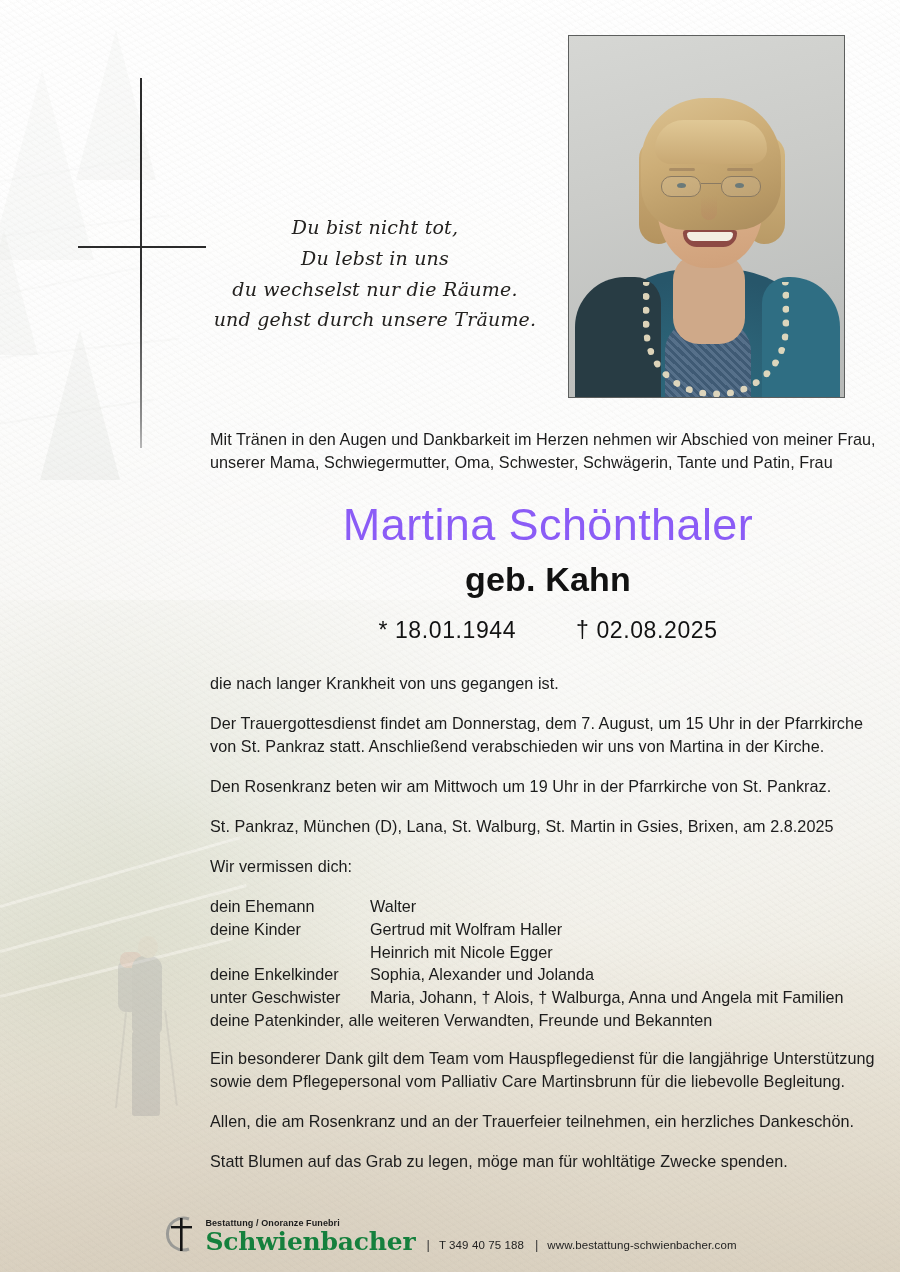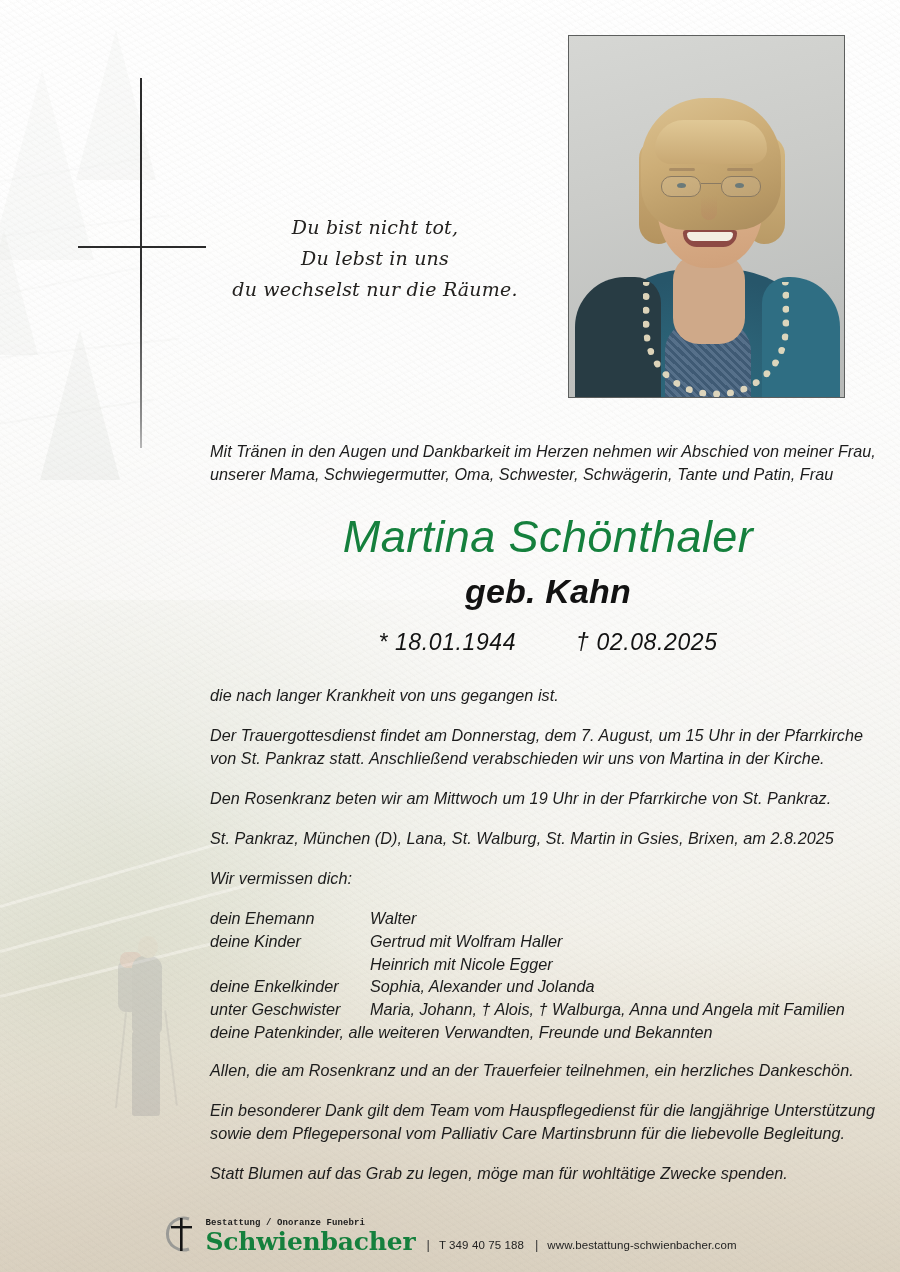--- a/index.html
+++ b/index.html
@@ -339,41 +339,40 @@
     font-size: 19px;
     line-height: 1.62;
     color: #23211f;
     letter-spacing: 0.2px;
   }
   .poem div { white-space: nowrap; }
 
   
   .col {
     position: absolute;
-    left: 210px; top: 440px;
+    left: 210px; top: 428px;
     width: 676px;
     color: #1c1c1c;
-    font-style: italic;
   }
   .para {
     font-size: 16.2px;
     line-height: 1.42;
     margin: 0 0 17px 0;
     letter-spacing: 0.05px;
   }
   .name-block {
     text-align: center;
     margin: 28px 0 0 0;
   }
   .name {
     font-size: 45px;
     line-height: 1.04;
     font-weight: 400;
     letter-spacing: 0.4px;
-    color: #15803d;
+    color: #8b5cf6;
     margin: 0;
   }
   .born-name {
     font-size: 34px;
     line-height: 1.1;
     font-weight: 700;
     letter-spacing: 0.2px;
     color: #121212;
     margin: 12px 0 0 0;
   }
@@ -412,21 +411,21 @@
     align-items: flex-end;
     gap: 4px;
   }
   .logo-mark {
     position: relative;
     width: 38px; height: 40px;
     flex: 0 0 38px;
   }
   .logo-words { line-height: 1; }
   .logo-top {
-    font-family: Liberation Mono, monospace;
+    font-family: Liberation Sans, sans-serif;
     font-weight: 700;
     font-size: 9px;
     letter-spacing: 0.1px;
     color: #1c1c1c;
     margin-bottom: 1px;
   }
   .logo-name {
     font-family: "DejaVu Serif", serif;
     font-weight: 700;
     font-size: 25px;
@@ -517,20 +516,21 @@
       <div class="p-mouth">
         <div class="p-teeth"></div>
       </div>
       <div class="p-pearls"></div>
     </div>
 
     <div class="poem">
       <div>Du bist nicht tot,</div>
       <div>Du lebst in uns</div>
       <div>du wechselst nur die Räume.</div>
+      <div>und gehst durch unsere Träume.</div>
     </div>
 
     <div class="col">
 
       <p class="para">Mit Tränen in den Augen und Dankbarkeit im Herzen nehmen wir Abschied von meiner Frau, unserer Mama, Schwiegermutter, Oma, Schwester, Schwägerin, Tante und Patin, Frau</p>
 
       <div class="name-block">
         <h1 class="name">Martina Schönthaler</h1>
         <div class="born-name">geb. Kahn</div>
         <div class="dates">
@@ -566,22 +566,22 @@
         </div>
         <div class="fam-row">
           <div class="fam-label">unter Geschwister</div>
           <div class="fam-value">Maria, Johann, † Alois, † Walburga, Anna und Angela mit Familien</div>
         </div>
         <div class="fam-row full">
           <div class="fam-value">deine Patenkinder, alle weiteren Verwandten, Freunde und Bekannten</div>
         </div>
       </div>
 
+      <p class="para">Ein besonderer Dank gilt dem Team vom Hauspflegedienst für die langjährige Unterstützung sowie dem Pflegepersonal vom Palliativ Care Martinsbrunn für die liebevolle Begleitung.</p>
       <p class="para">Allen, die am Rosenkranz und an der Trauerfeier teilnehmen, ein herzliches Dankeschön.</p>
-      <p class="para">Ein besonderer Dank gilt dem Team vom Hauspflegedienst für die langjährige Unterstützung sowie dem Pflegepersonal vom Palliativ Care Martinsbrunn für die liebevolle Begleitung.</p>
       <p class="para">Statt Blumen auf das Grab zu legen, möge man für wohltätige Zwecke spenden.</p>
 
     </div>
 
     <div class="footer">
       <div class="logo">
         <div class="logo-mark">
           <svg width="38" height="40" viewBox="0 0 38 40" aria-hidden="true">
             <path d="M26 5 A16 16 0 1 0 26 35" fill="none" stroke="#9a9a96" stroke-width="3"></path>
             <rect x="17" y="4" width="2.6" height="33" fill="#141414"></rect>

